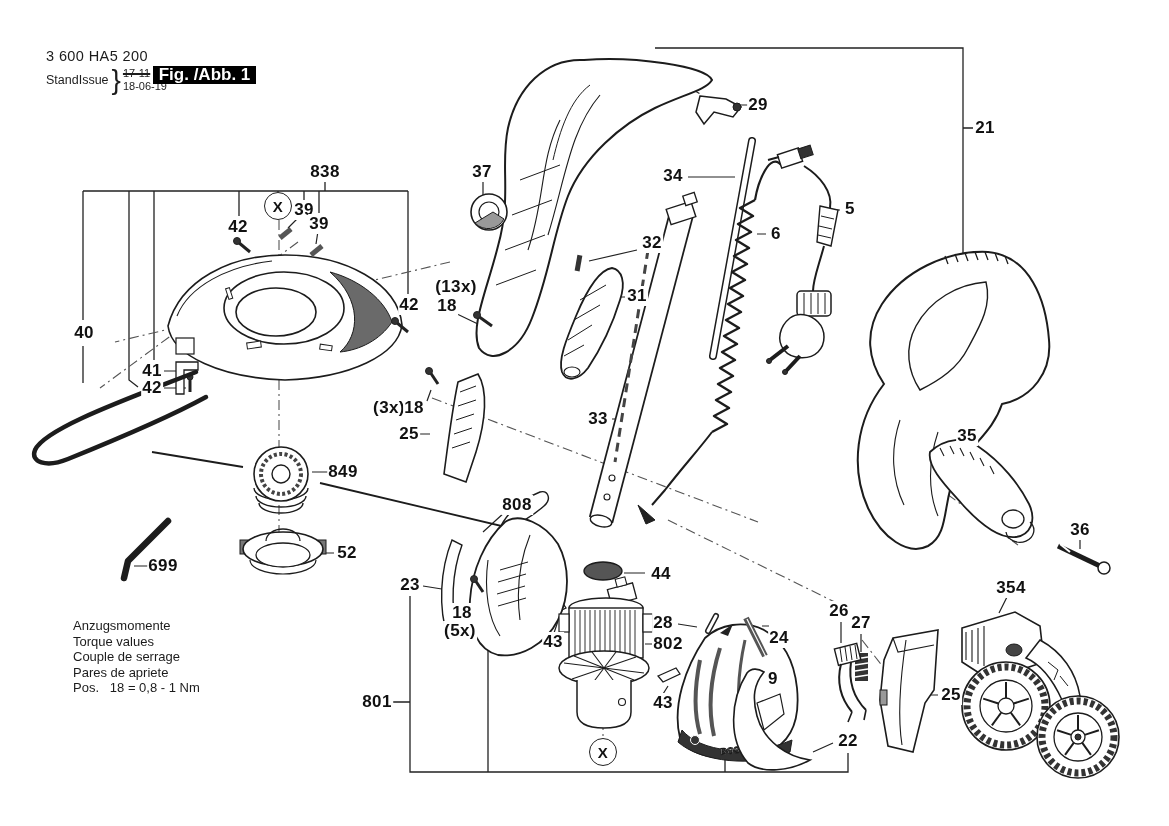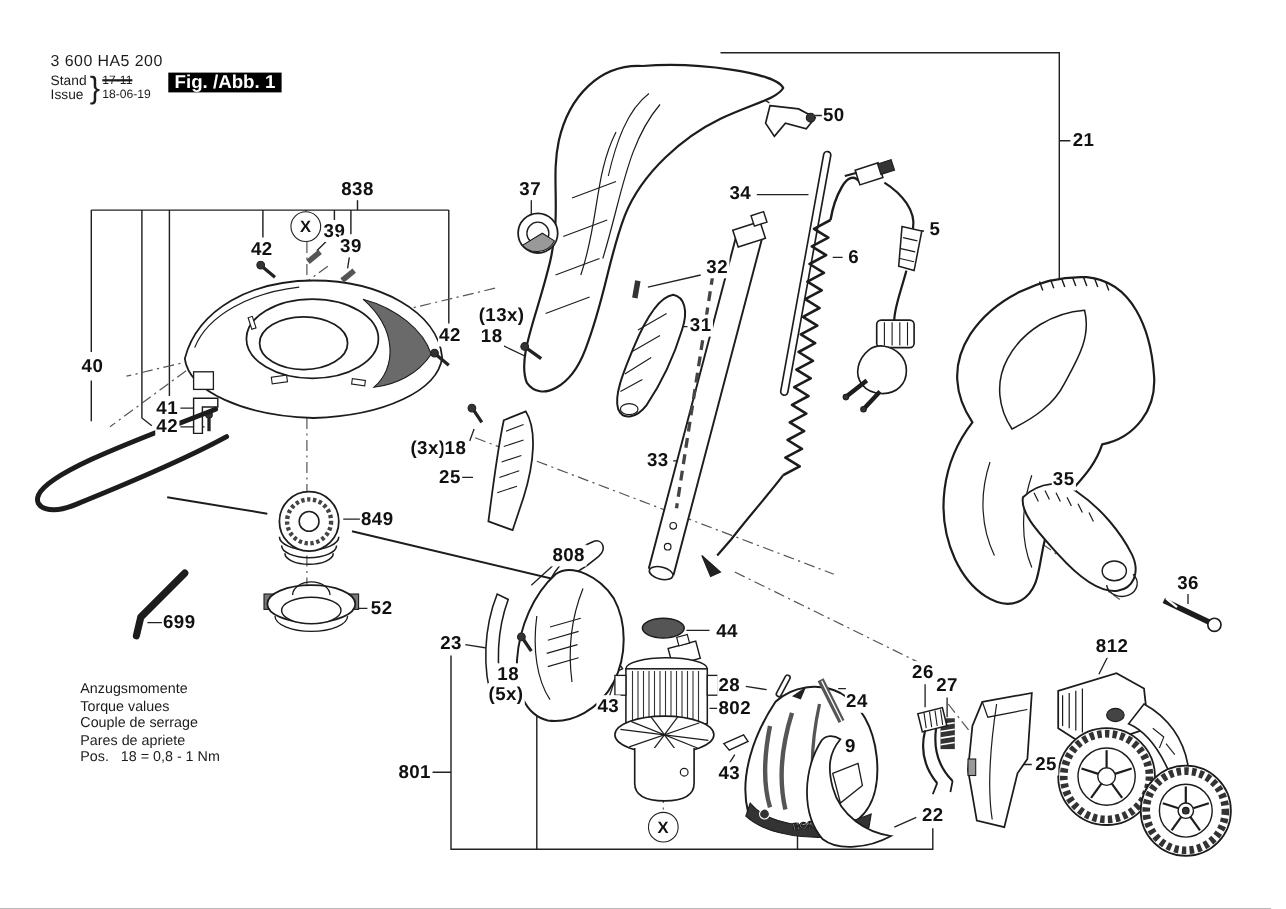--- a/index.html
+++ b/index.html
@@ -4,21 +4,21 @@
 <style>
   html,body{margin:0;padding:0;background:#888;}
   #stage{position:relative;width:1169px;height:826px;background:#ffffff;overflow:hidden;
          font-family:"Liberation Sans",sans-serif;color:#1c1c1c;}
   #drawing{position:absolute;left:0;top:0;width:1169px;height:826px;}
   svg{font-family:"Liberation Sans",sans-serif;}
   
   .hdr{position:absolute;left:46px;top:48px;}
   .part-no{font-size:14.5px;letter-spacing:.4px;}
   .issue-row{display:flex;align-items:center;margin-top:3px;}
-  .issue-col{display:flex;flex-direction:column;font-size:12.5px;line-height:13px;}
+  .issue-col{display:flex;flex-direction:row;font-size:12.5px;line-height:13px;}
   .brace{font-size:28px;font-weight:300;margin:0 2px 0 3px;line-height:26px;}
   .date-col{display:flex;flex-direction:column;font-size:11px;line-height:13px;}
   .old-date{text-decoration:line-through;text-decoration-thickness:2px;}
   .fig-badge{position:absolute;left:153px;top:66px;width:103px;height:18px;background:#000;
              color:#fff;font-weight:bold;font-size:17px;display:flex;align-items:center;
              justify-content:center;white-space:nowrap;}
   
   .notes{position:absolute;font-size:13px;line-height:15.5px;white-space:pre;}
   #torque-notes{left:73px;top:618px;}
   #mod-notes{left:58px;top:724px;}
@@ -330,21 +330,21 @@
       <span class="part-label" style="left: 304px; top: 210px;">39</span>
       <span class="part-label" style="left: 319px; top: 224px;">39</span>
       <span class="part-label" style="left: 409px; top: 305px;">42</span>
       <span class="part-label" style="left: 84px; top: 333px;">40</span>
       <span class="part-label" style="left: 152px; top: 371px;">41</span>
       <span class="part-label" style="left: 152px; top: 388px;">42</span>
       <span class="part-label" style="left: 343px; top: 472px;">849</span>
       <span class="part-label" style="left: 163px; top: 566px;">699</span>
       <span class="part-label" style="left: 347px; top: 553px;">52</span>
       <span class="part-label" style="left: 482px; top: 172px;">37</span>
-      <span class="part-label" style="left: 758px; top: 105px;">50</span>
+      <span class="part-label" style="left: 758px; top: 105px;">29</span>
       <span class="part-label" style="left: 673px; top: 176px;">34</span>
       <span class="part-label" style="left: 652px; top: 243px;">32</span>
       <span class="part-label" style="left: 637px; top: 296px;">31</span>
       <span class="part-label" style="left: 456px; top: 287px;">(13x)</span>
       <span class="part-label" style="left: 447px; top: 306px;">18</span>
       <span class="part-label" style="left: 850px; top: 209px;">5</span>
       <span class="part-label" style="left: 776px; top: 234px;">6</span>
       <span class="part-label" style="left: 985px; top: 128px;">21</span>
       <span class="part-label" style="left: 598px; top: 419px;">33</span>
       <span class="part-label" style="left: 389px; top: 408px;">(3x)</span>
@@ -362,17 +362,17 @@
       <span class="part-label" style="left: 663px; top: 703px;">43</span>
       <span class="part-label" style="left: 773px; top: 679px;">9</span>
       <span class="part-label" style="left: 848px; top: 741px;">22</span>
       <span class="part-label" style="left: 377px; top: 702px;">801</span>
       <span class="part-label circled" style="left: 603px; top: 752px;">X</span>
       <span class="part-label" style="left: 839px; top: 611px;">26</span>
       <span class="part-label" style="left: 861px; top: 623px;">27</span>
       <span class="part-label" style="left: 951px; top: 695px;">25</span>
       <span class="part-label" style="left: 967px; top: 436px;">35</span>
       <span class="part-label" style="left: 1080px; top: 530px;">36</span>
-      <span class="part-label" style="left: 1011px; top: 588px;">812</span>
+      <span class="part-label" style="left: 1011px; top: 588px;">354</span>
     </div>
 
   <div class="notes" id="torque-notes"><div>Anzugsmomente</div><div>Torque values</div><div>Couple de serrage</div><div>Pares de apriete</div><div>Pos.   18 = 0,8 - 1 Nm</div></div>
 </div>
 
 </body></html>

